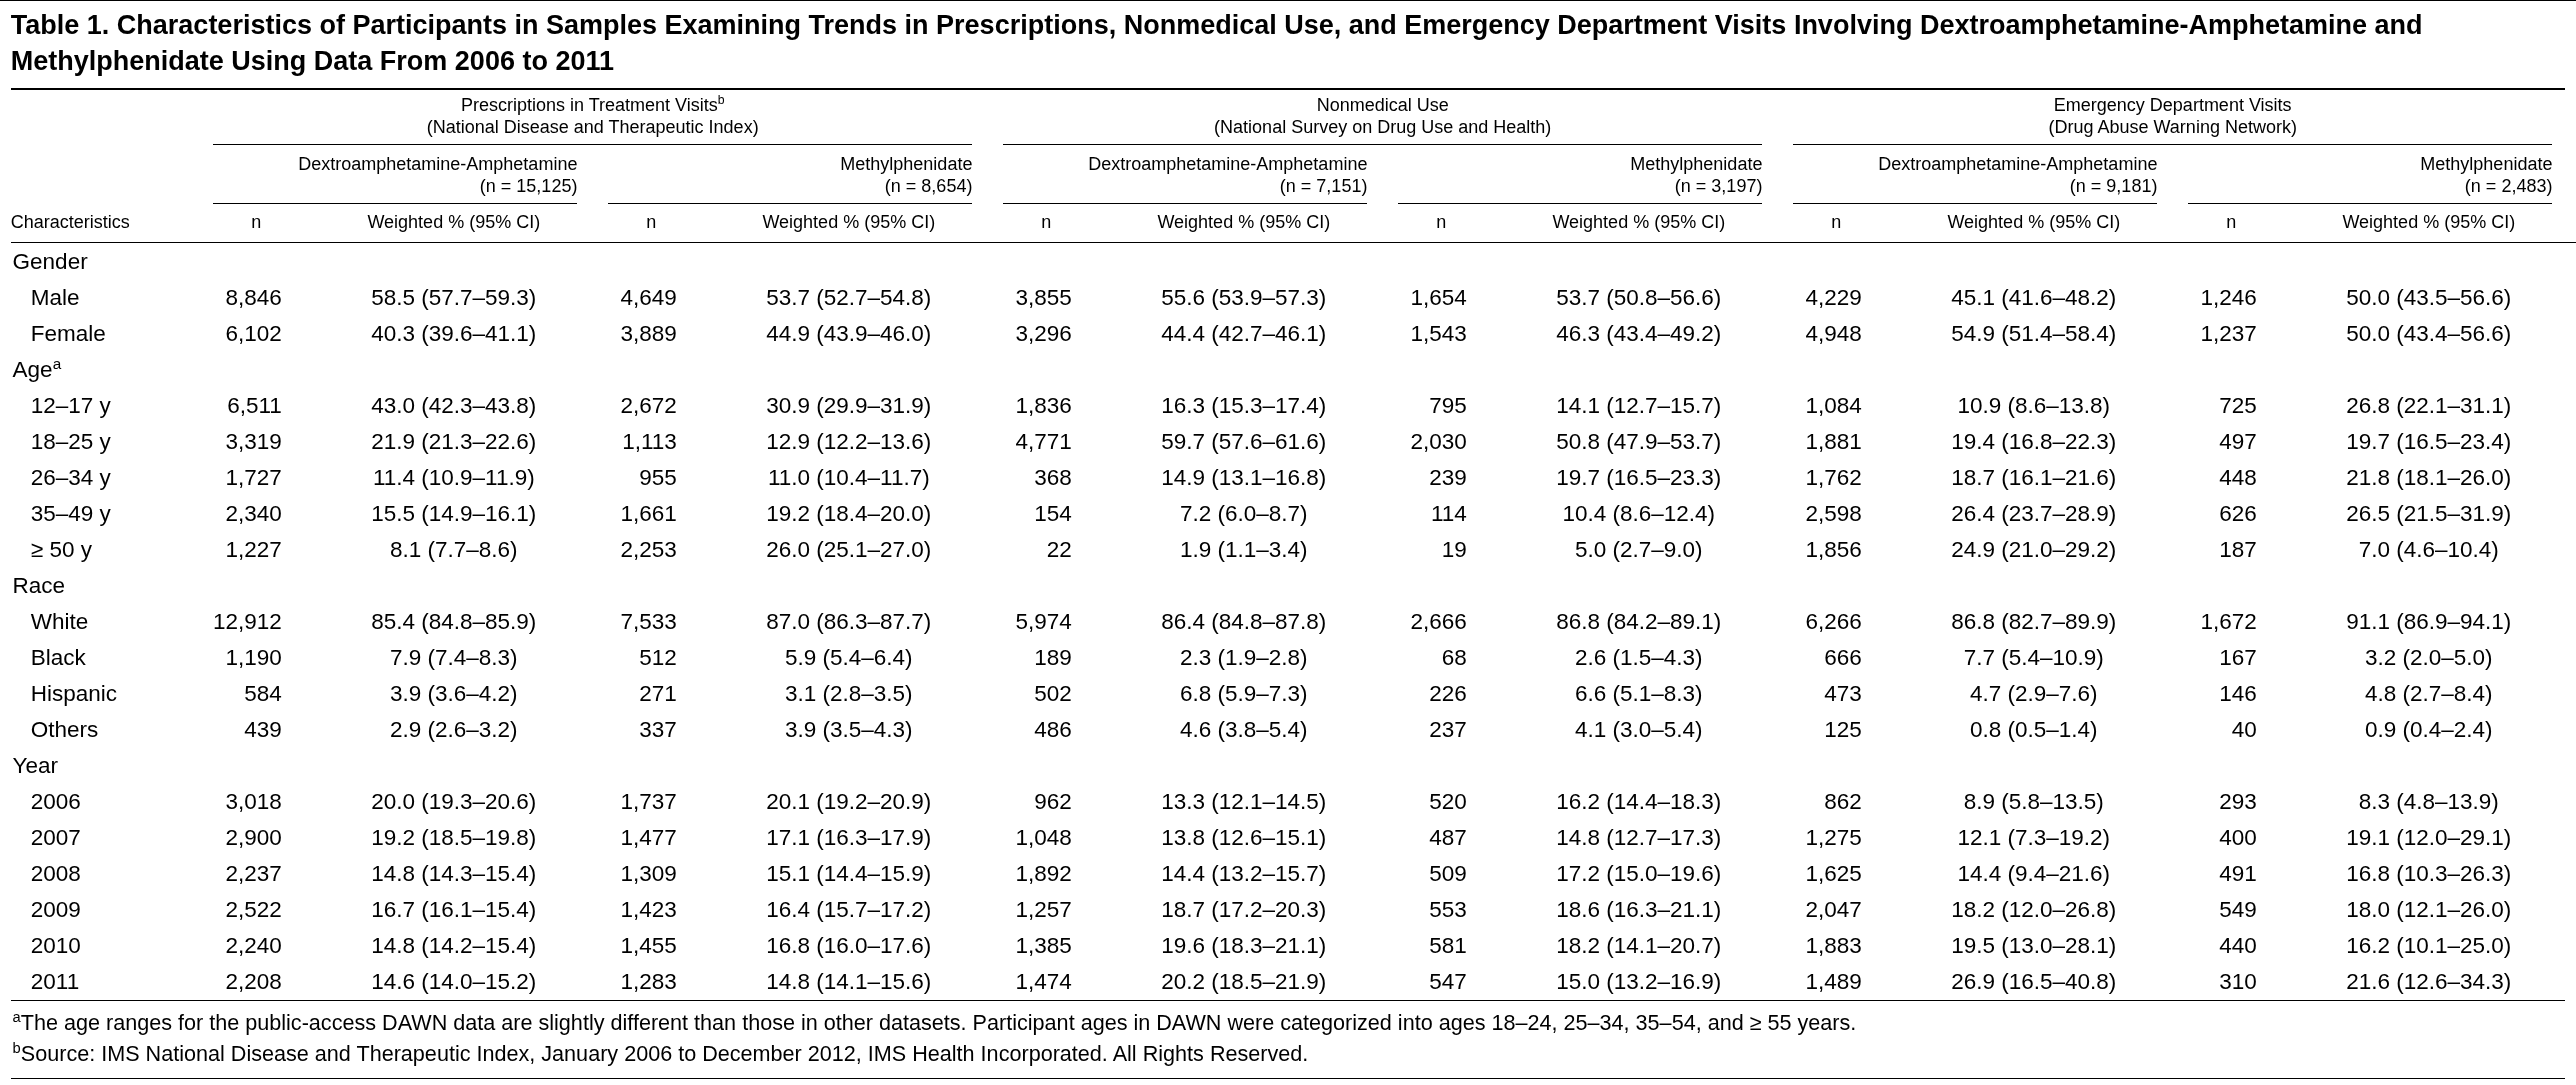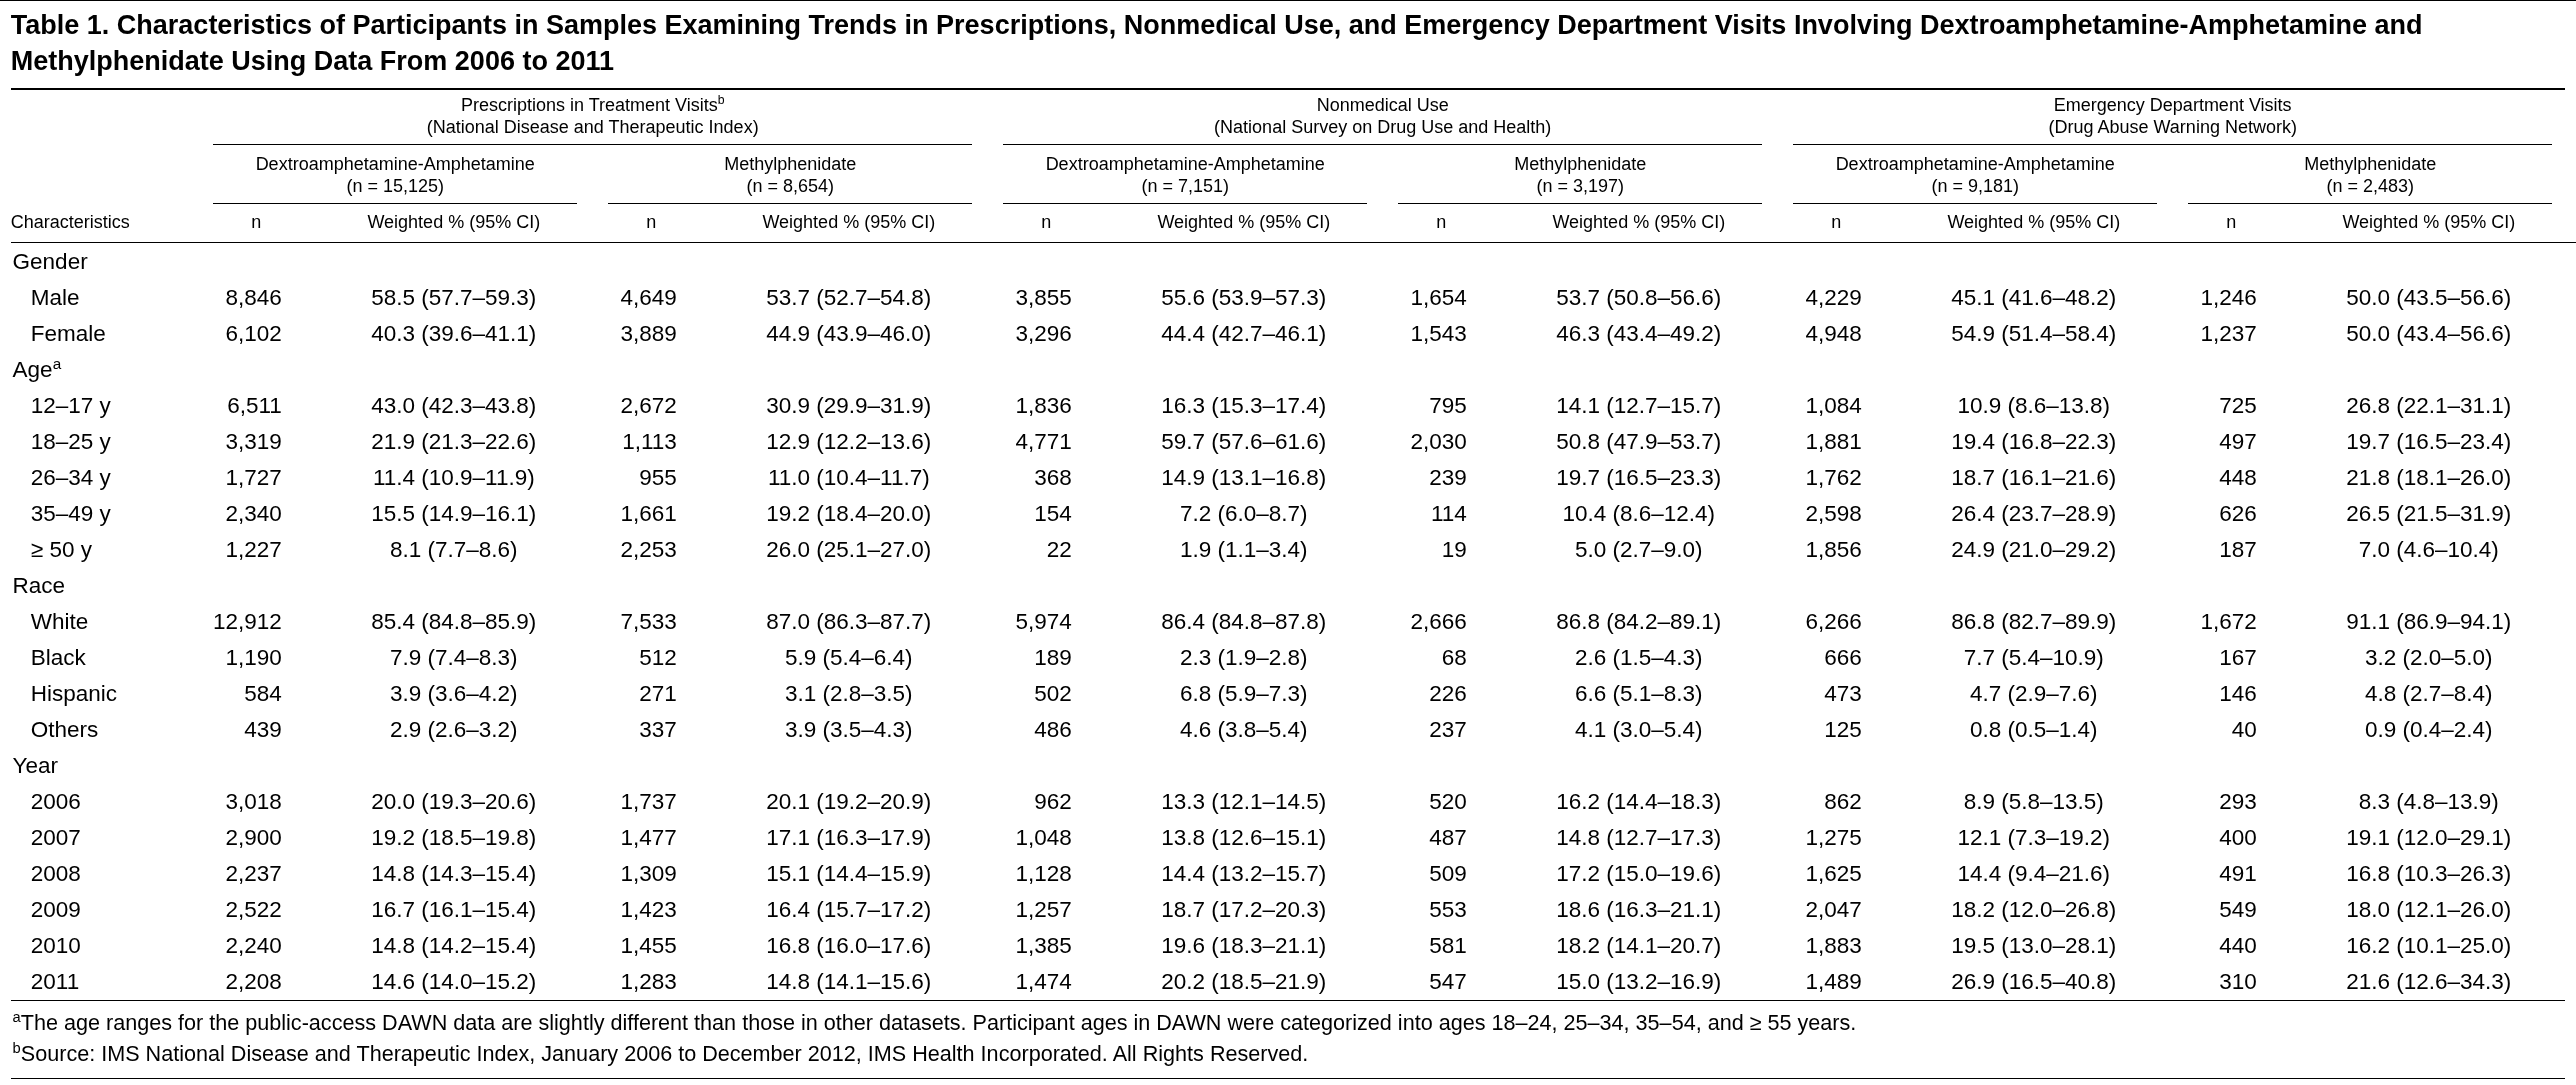--- a/index.html
+++ b/index.html
@@ -26,21 +26,21 @@
   .grp-inner {
     margin: 0 23.4px 0 7.2px;
     padding: 3.6px 0 5.4px 0;
     border-bottom: 1.8px solid #000;
     text-align: center; line-height: 1.24;
   }
   .sub-inner {
     margin: 0 23.4px 0 7.2px;
     padding: 8px 0 5.4px 0;
     border-bottom: 1.8px solid #000;
-    text-align: center; line-height: 1.24;
+    text-align: right; line-height: 1.24;
   }
   tr.measure th { border-bottom: 1.8px solid #000; padding: 8px 0 9px 0; }
   th.stub-h { text-align: left; padding-left: 1.8px; }
   th.mn { text-align: center; }
   th.mw { text-align: center; }
   tbody td { font-size: 22.5px; padding: 4.5px 0; line-height: 1.2; }
   tbody tr.section td { text-align: left; padding-left: 1.8px; margin-top: 30px; }
   tbody tr.data td.stub { text-align: left; padding-left: 20px; }
   td.n  { text-align: right; padding-right: 25px; }
   td.ci { text-align: center; }
@@ -360,21 +360,21 @@
           <td class="ci">12.1 (7.3–19.2)</td>
           <td class="n">400</td>
           <td class="ci">19.1 (12.0–29.1)</td>
         </tr>
         <tr class="data">
           <td class="stub">2008</td>
           <td class="n">2,237</td>
           <td class="ci">14.8 (14.3–15.4)</td>
           <td class="n">1,309</td>
           <td class="ci">15.1 (14.4–15.9)</td>
-          <td class="n">1,128</td>
+          <td class="n">1,892</td>
           <td class="ci">14.4 (13.2–15.7)</td>
           <td class="n">509</td>
           <td class="ci">17.2 (15.0–19.6)</td>
           <td class="n">1,625</td>
           <td class="ci">14.4 (9.4–21.6)</td>
           <td class="n">491</td>
           <td class="ci">16.8 (10.3–26.3)</td>
         </tr>
         <tr class="data">
           <td class="stub">2009</td>

